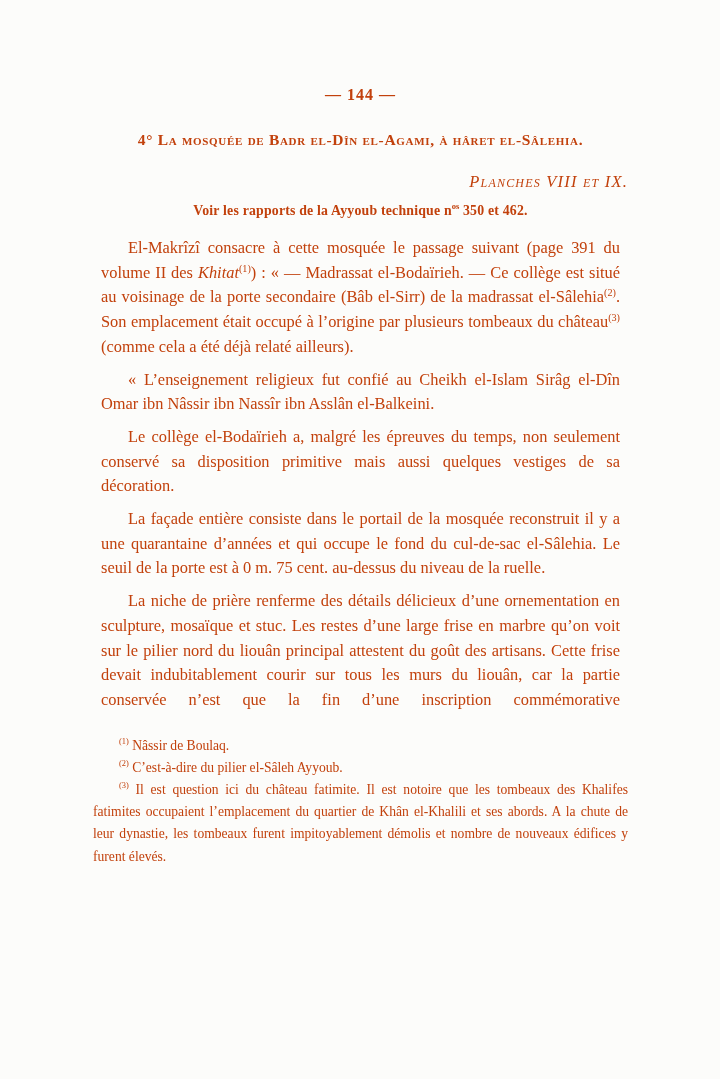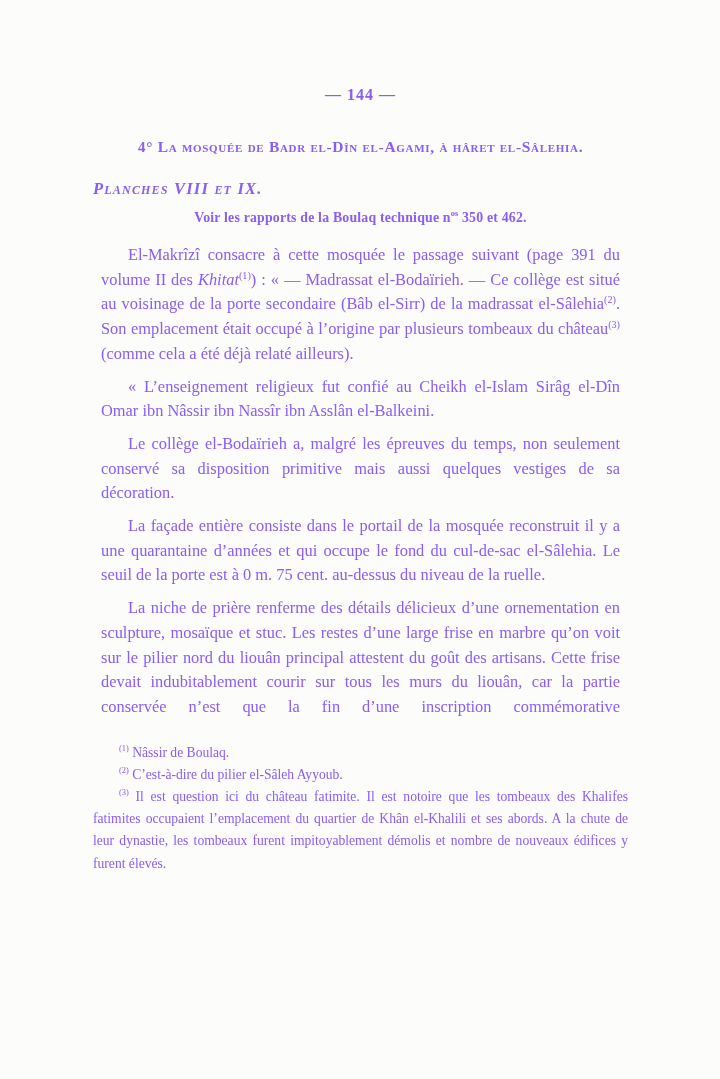--- a/index.html
+++ b/index.html
@@ -6,41 +6,41 @@
   .page {
     position: relative;
     width: 720px;
     height: 1079px;
     margin: 0 auto;
     background: #fcfcfa;
     box-sizing: border-box;
     padding: 86px 92px 16px 93px;
     overflow: hidden;
     font-family: "Liberation Serif", "DejaVu Serif", serif;
-    color: #8b5cf6;
+    color: #c2410c;
   }
   .page-number {
     text-align: center;
     font-size: 16px;
     font-weight: 700;
     letter-spacing: 1px;
   }
   .heading-title {
-    margin-top: 34px;
+    margin-top: 27px;
     text-align: center;
     font-size: 15.5px;
     font-weight: 700;
     font-variant: small-caps;
     letter-spacing: 0.7px;
   }
   .heading-subtitle {
     margin-top: 23px;
-    text-align: left;
+    text-align: right;
     font-size: 16.5px;
-    font-weight: 700;
+    font-weight: 400;
     font-style: italic;
     font-variant: small-caps;
     letter-spacing: 1.2px;
   }
   .tech-note {
     margin-top: 11px;
     text-align: center;
     font-size: 13.8px;
     font-weight: 600;
     letter-spacing: 0.2px;
@@ -79,21 +79,21 @@
 <body>
 
 <div class="page">
 
   <div class="page-number">— 144 —</div>
 
   <div class="heading-title">4° La mosquée de Badr el-Dîn el-Agami, à hâret el-Sâlehia.</div>
 
   <div class="heading-subtitle">Planches VIII et IX.</div>
 
-  <div class="tech-note"><span>Voir les rapports de la Boulaq technique n</span><sup>os</sup><span> 350 et 462.</span></div>
+  <div class="tech-note"><span>Voir les rapports de la Ayyoub technique n</span><sup>os</sup><span> 350 et 462.</span></div>
 
   <div class="body-text" id="body-paragraphs">
       <p class="para"><span>El-Makrîzî consacre à cette mosquée le passage suivant (page 391 du volume II des </span><i>Khitat</i><sup>(1)</sup><span>) : « — Madrassat el-Bodaïrieh. — Ce collège est situé au voisinage de la porte secondaire (Bâb el-Sirr) de la madrassat el-Sâlehia</span><sup>(2)</sup><span>. Son emplacement était occupé à l’origine par plusieurs tombeaux du château</span><sup>(3)</sup><span> (comme cela a été déjà relaté ailleurs).</span></p>
       <p class="para"><span>« L’enseignement religieux fut confié au Cheikh el-Islam Sirâg el-Dîn Omar ibn Nâssir ibn Nassîr ibn Asslân el-Balkeini.</span></p>
       <p class="para"><span>Le collège el-Bodaïrieh a, malgré les épreuves du temps, non seulement conservé sa disposition primitive mais aussi quelques vestiges de sa décoration.</span></p>
       <p class="para"><span>La façade entière consiste dans le portail de la mosquée reconstruit il y a une quarantaine d’années et qui occupe le fond du cul-de-sac el-Sâlehia. Le seuil de la porte est à 0 m. 75 cent. au-dessus du niveau de la ruelle.</span></p>
       <p class="para justify-last"><span>La niche de prière renferme des détails délicieux d’une ornementation en sculpture, mosaïque et stuc. Les restes d’une large frise en marbre qu’on voit sur le pilier nord du liouân principal attestent du goût des artisans. Cette frise devait indubitablement courir sur tous les murs du liouân, car la partie conservée n’est que la fin d’une inscription commémorative</span></p>
     </div>
 
   <div class="footnotes" id="footnotes">

